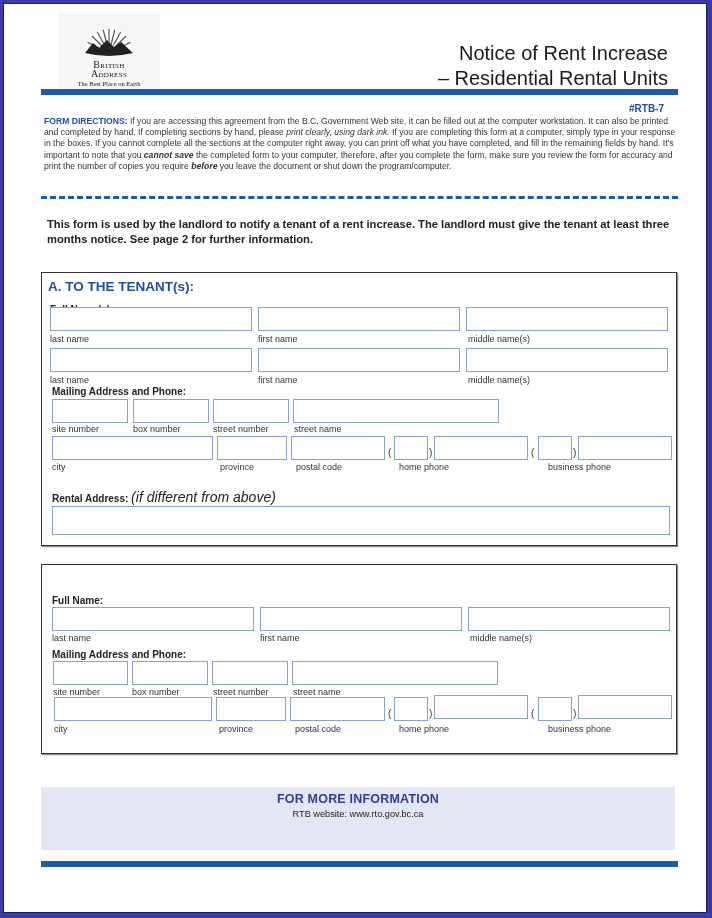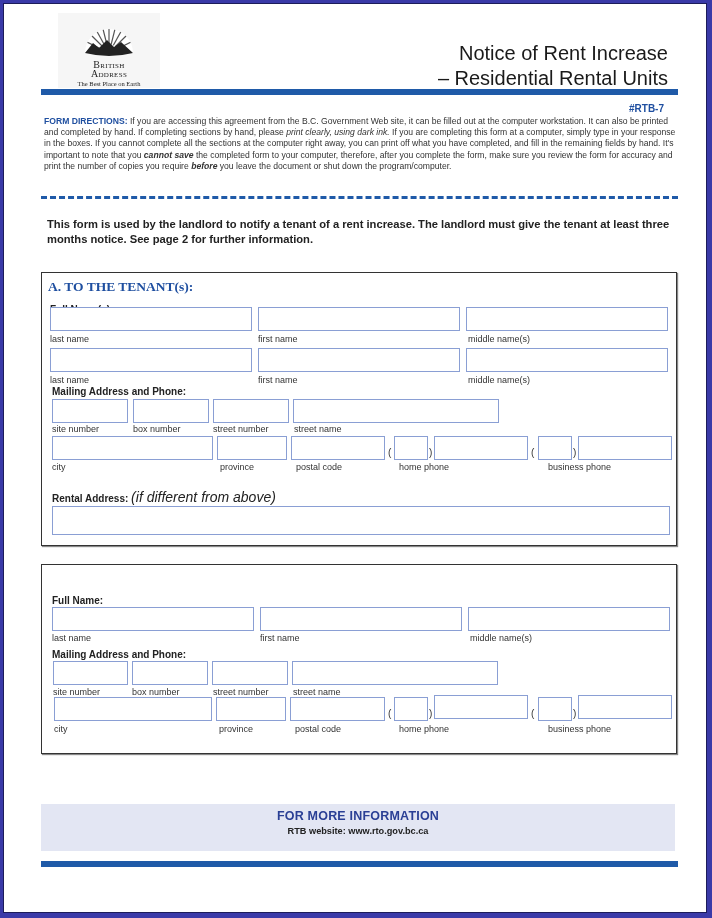--- a/index.html
+++ b/index.html
@@ -56,21 +56,21 @@
     font-size: 11.2px; line-height: 15px; font-weight: bold; color: #222;
   }
 
   
   .section-box {
     position: absolute; left: 37px; width: 634px;
     border: 1px solid #333; box-shadow: 1px 1px 1px #888;
     background: #fff;
   }
   .sec-title {
-    position: absolute; font-size: 13.5px; font-weight: bold; color: #1f4fa0; white-space: nowrap; font-family: Liberation Serif, serif;
+    position: absolute; font-size: 13.5px; font-weight: bold; color: #1f4fa0; white-space: nowrap;
   }
   .sec-note {
     font-size: 7.6px; font-style: italic; font-weight: normal; color: #333;
   }
   .sub-label {
     position: absolute; font-size: 10px; font-weight: bold; color: #222; white-space: nowrap;
   }
   .sub-label .it { font-style: italic; font-weight: normal; font-size: 14px; }
   .field {
     position: absolute; height: 24px; box-sizing: border-box;
@@ -80,25 +80,25 @@
     width: 100%; height: 100%; border: none; outline: none; background: transparent;
     font-family: "Liberation Sans", sans-serif; font-size: 10px; padding: 0 4px; box-sizing: border-box;
   }
   .flabel {
     position: absolute; font-size: 9px; color: #333; white-space: nowrap;
   }
   .paren { position: absolute; font-size: 10px; color: #333; }
 
   
   .info-box {
-    position: absolute; left: 37px; top: 800px; width: 634px; height: 47px;
+    position: absolute; left: 37px; top: 783px; width: 634px; height: 63px;
     background: #e3e6f3; text-align: center;
   }
   .info-title { font-size: 12.5px; font-weight: bold; color: #2a3f95; margin-top: 5px; letter-spacing: 0.2px; }
-  .info-line { font-size: 9.2px; font-weight: bold; color: #222; margin-top: 3px; }
+  .info-line { font-size: 9.2px; font-weight: normal; color: #222; margin-top: 3px; }
   .footer-row {
     position: absolute; left: 38px; top: 866px; width: 634px; font-size: 9px; color: #333;
   }
   .footer-row .code { font-style: italic; }
   .footer-row .ministry { font-weight: bold; }
   .footer-row .pg { position: absolute; right: 0; top: 0; font-style: italic; font-weight: bold; color: #333; }
 </style>
 </head>
 <body>
 

